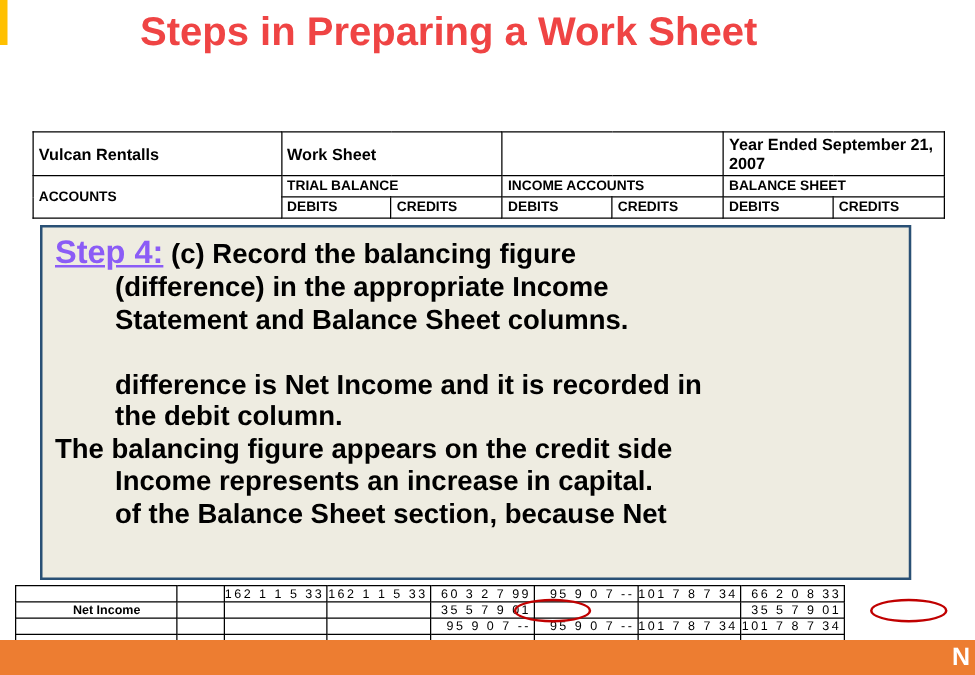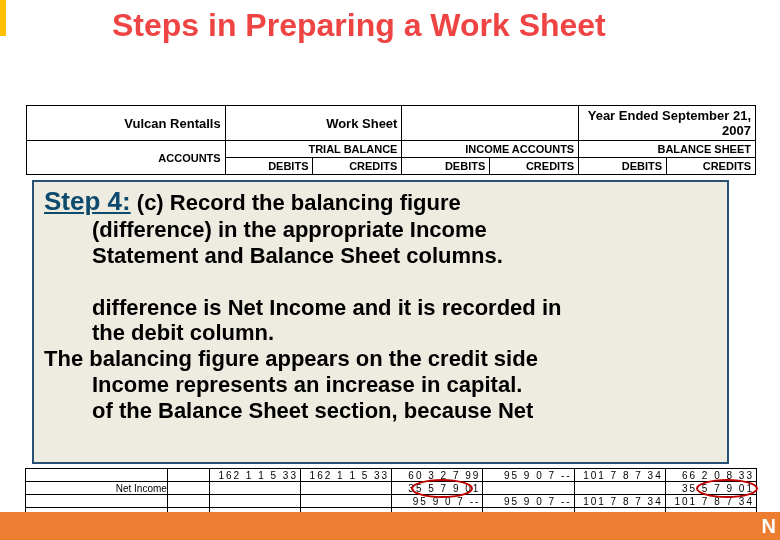--- a/index.html
+++ b/index.html
@@ -1,31 +1,31 @@
 <!DOCTYPE html>
 <html><head>
 <meta charset="utf-8">
 <style>
 html,body{margin:0;padding:0;width:780px;height:540px;font-family:Arial,Helvetica,sans-serif;background:#fff;overflow:hidden}
 .slide{position:relative;width:780px;height:540px}
 .title{position:absolute;left:112px;top:8px;font-size:32px;font-weight:bold;color:#ef4444;line-height:1.1}
 .ledger{position:absolute;left:26px;top:105px;width:730px}
 .ledger table{border-collapse:collapse;width:100%;background:#fff}
-.ledger td,.ledger th{border:1px solid #000;font-size:11px;padding:2px 4px;text-align:right;font-weight:bold}
+.ledger td,.ledger th{border:1px solid #000;font-size:11px;padding:2px 4px;text-align:left;font-weight:bold}
 .ledger .toprow td{font-size:13px}
 .ledger .acc{width:210px}
 .ledger .wide{width:170px}
 .ledger .dc{width:85px}
 .step-box{position:absolute;left:32px;top:180px;width:693px;height:280px;background:#eeece1;border:2px solid #295075}
 .step-box .inner{padding:4px 10px 0 10px;font-size:22px;font-weight:bold;color:#000;line-height:1.18}
-.step-hdr{color:#0c4a6e;text-decoration:underline;font-size:26px}
+.step-hdr{color:#8b5cf6;text-decoration:underline;font-size:26px}
 .indent{padding-left:48px;display:block}
-.footer-grid{position:absolute;left:25px;top:468px;width:732px;border-collapse:collapse}
+.footer-grid{position:absolute;left:12px;top:468px;width:664px;border-collapse:collapse}
 .footer-grid td{border:1px solid #000;height:12px;font-size:10px;text-align:right;padding:0}
-.footer-grid .lab{text-align:right;font-weight:normal;width:80px;padding-left:17px}
+.footer-grid .lab{text-align:center;font-weight:bold;width:80px;padding-left:17px}
 .footer-grid .sp{width:28px}
 .footer-grid .num{width:60px;letter-spacing:2px;padding-right:2px}
 .ellipse{position:absolute;border:2px solid #c00000;border-radius:50%;width:58px;height:15px}
 .orange-bar{position:absolute;left:0;bottom:0;width:780px;height:28px;background:#ed7d31}
 .orange-n{position:absolute;right:4px;bottom:2px;color:#fff;font-weight:bold;font-size:20px}
 .yellow-bar{position:absolute;left:0;top:0;width:6px;height:36px;background:#ffc000}
 </style>
 </head>
 <body>
 <div class="slide">

